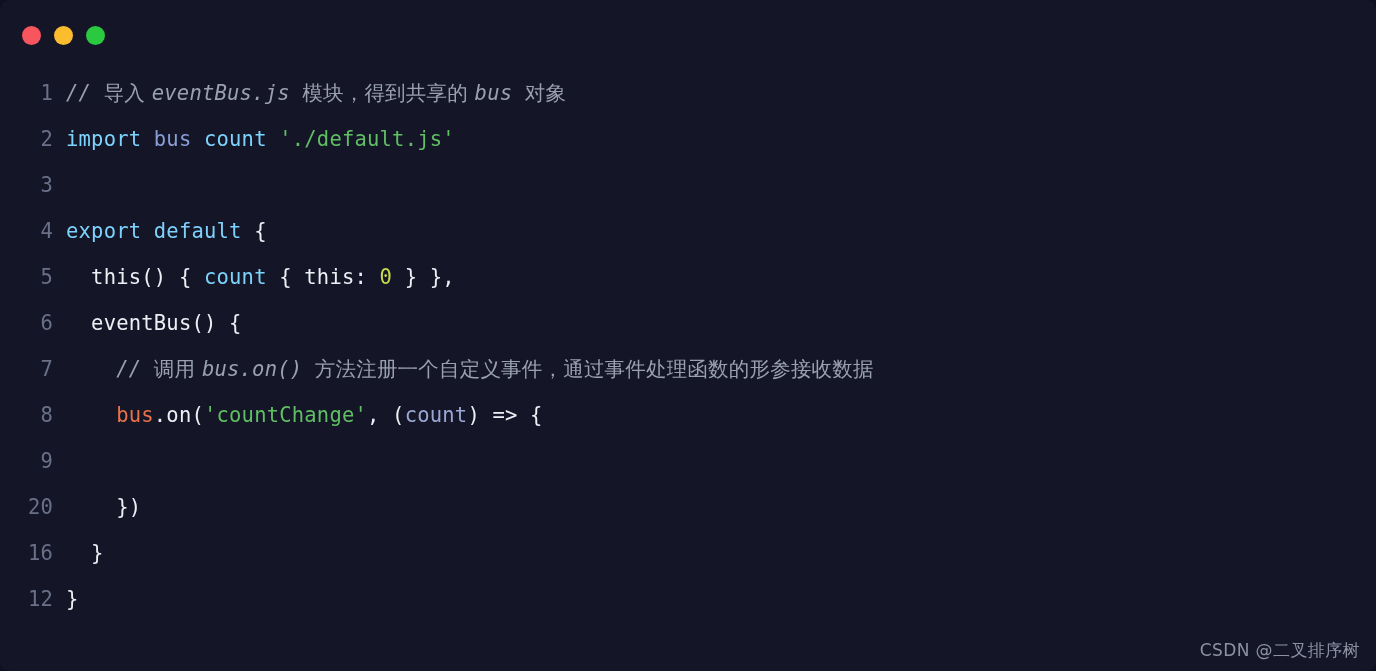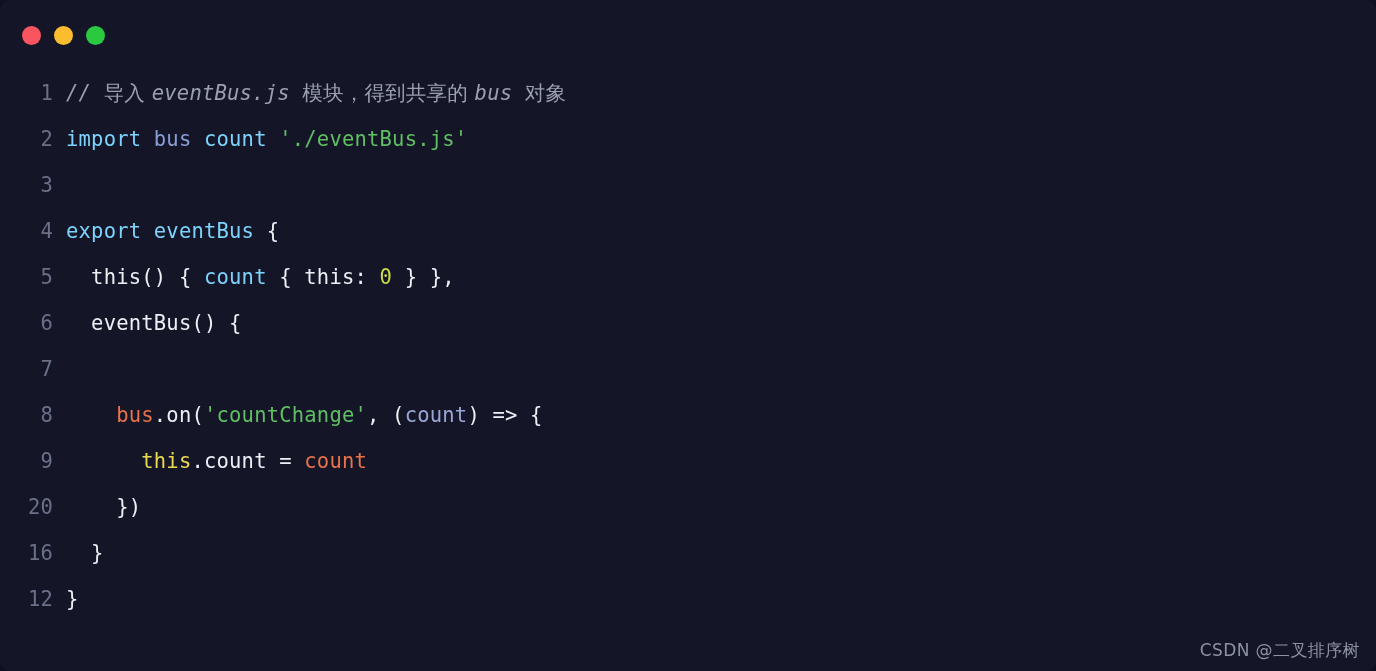--- a/index.html
+++ b/index.html
@@ -102,28 +102,28 @@
 <div id="code-window">
 
   <div id="titlebar">
     <span class="dot close"></span>
     <span class="dot minimize"></span>
     <span class="dot zoom"></span>
   </div>
 
   <div id="code-area">
       <div class="code-line"><span class="gutter">1</span><span class="line-content"><span class="tok-comment">// </span><span class="tok-comment-cn">导入 </span><span class="tok-comment">eventBus.js </span><span class="tok-comment-cn">模块，得到共享的 </span><span class="tok-comment">bus </span><span class="tok-comment-cn">对象</span></span></div>
-      <div class="code-line"><span class="gutter">2</span><span class="line-content"><span class="tok-keyword">import </span><span class="tok-var">bus </span><span class="tok-keyword">count </span><span class="tok-string">'./eventBus.js'</span></span></div>
+      <div class="code-line"><span class="gutter">2</span><span class="line-content"><span class="tok-keyword">import </span><span class="tok-var">bus </span><span class="tok-keyword">count </span><span class="tok-string">'./default.js'</span></span></div>
       <div class="code-line"><span class="gutter">3</span><span class="line-content"></span></div>
-      <div class="code-line"><span class="gutter">4</span><span class="line-content"><span class="tok-keyword">export eventBus </span><span class="tok-plain">{</span></span></div>
+      <div class="code-line"><span class="gutter">4</span><span class="line-content"><span class="tok-keyword">export default </span><span class="tok-plain">{</span></span></div>
       <div class="code-line"><span class="gutter">5</span><span class="line-content"><span class="tok-plain">  this() { </span><span class="tok-keyword">count </span><span class="tok-plain">{ this: </span><span class="tok-number">0</span><span class="tok-plain"> } },</span></span></div>
       <div class="code-line"><span class="gutter">6</span><span class="line-content"><span class="tok-plain">  eventBus() {</span></span></div>
-      <div class="code-line"><span class="gutter">7</span></div>
+      <div class="code-line"><span class="gutter">7</span><span class="line-content"><span class="tok-comment">    // </span><span class="tok-comment-cn">调用 </span><span class="tok-comment">bus.on() </span><span class="tok-comment-cn">方法注册一个自定义事件，通过事件处理函数的形参接收数据</span></span></div>
       <div class="code-line"><span class="gutter">8</span><span class="line-content"><span class="tok-plain">    </span><span class="tok-object">bus</span><span class="tok-plain">.on(</span><span class="tok-string">'countChange'</span><span class="tok-plain">, (</span><span class="tok-param">count</span><span class="tok-plain">) =&gt; {</span></span></div>
-      <div class="code-line"><span class="gutter">9</span><span class="line-content"><span class="tok-plain">      </span><span class="tok-this">this</span><span class="tok-plain">.count = </span><span class="tok-object">count</span></span></div>
+      <div class="code-line"><span class="gutter">9</span></div>
       <div class="code-line"><span class="gutter">20</span><span class="line-content"><span class="tok-plain">    })</span></span></div>
       <div class="code-line"><span class="gutter">16</span><span class="line-content"><span class="tok-plain">  }</span></span></div>
       <div class="code-line"><span class="gutter">12</span><span class="line-content"><span class="tok-plain">}</span></span></div>
     </div>
 
   <div id="watermark">CSDN @二叉排序树</div>
 
 </div>
 
 </body></html>

